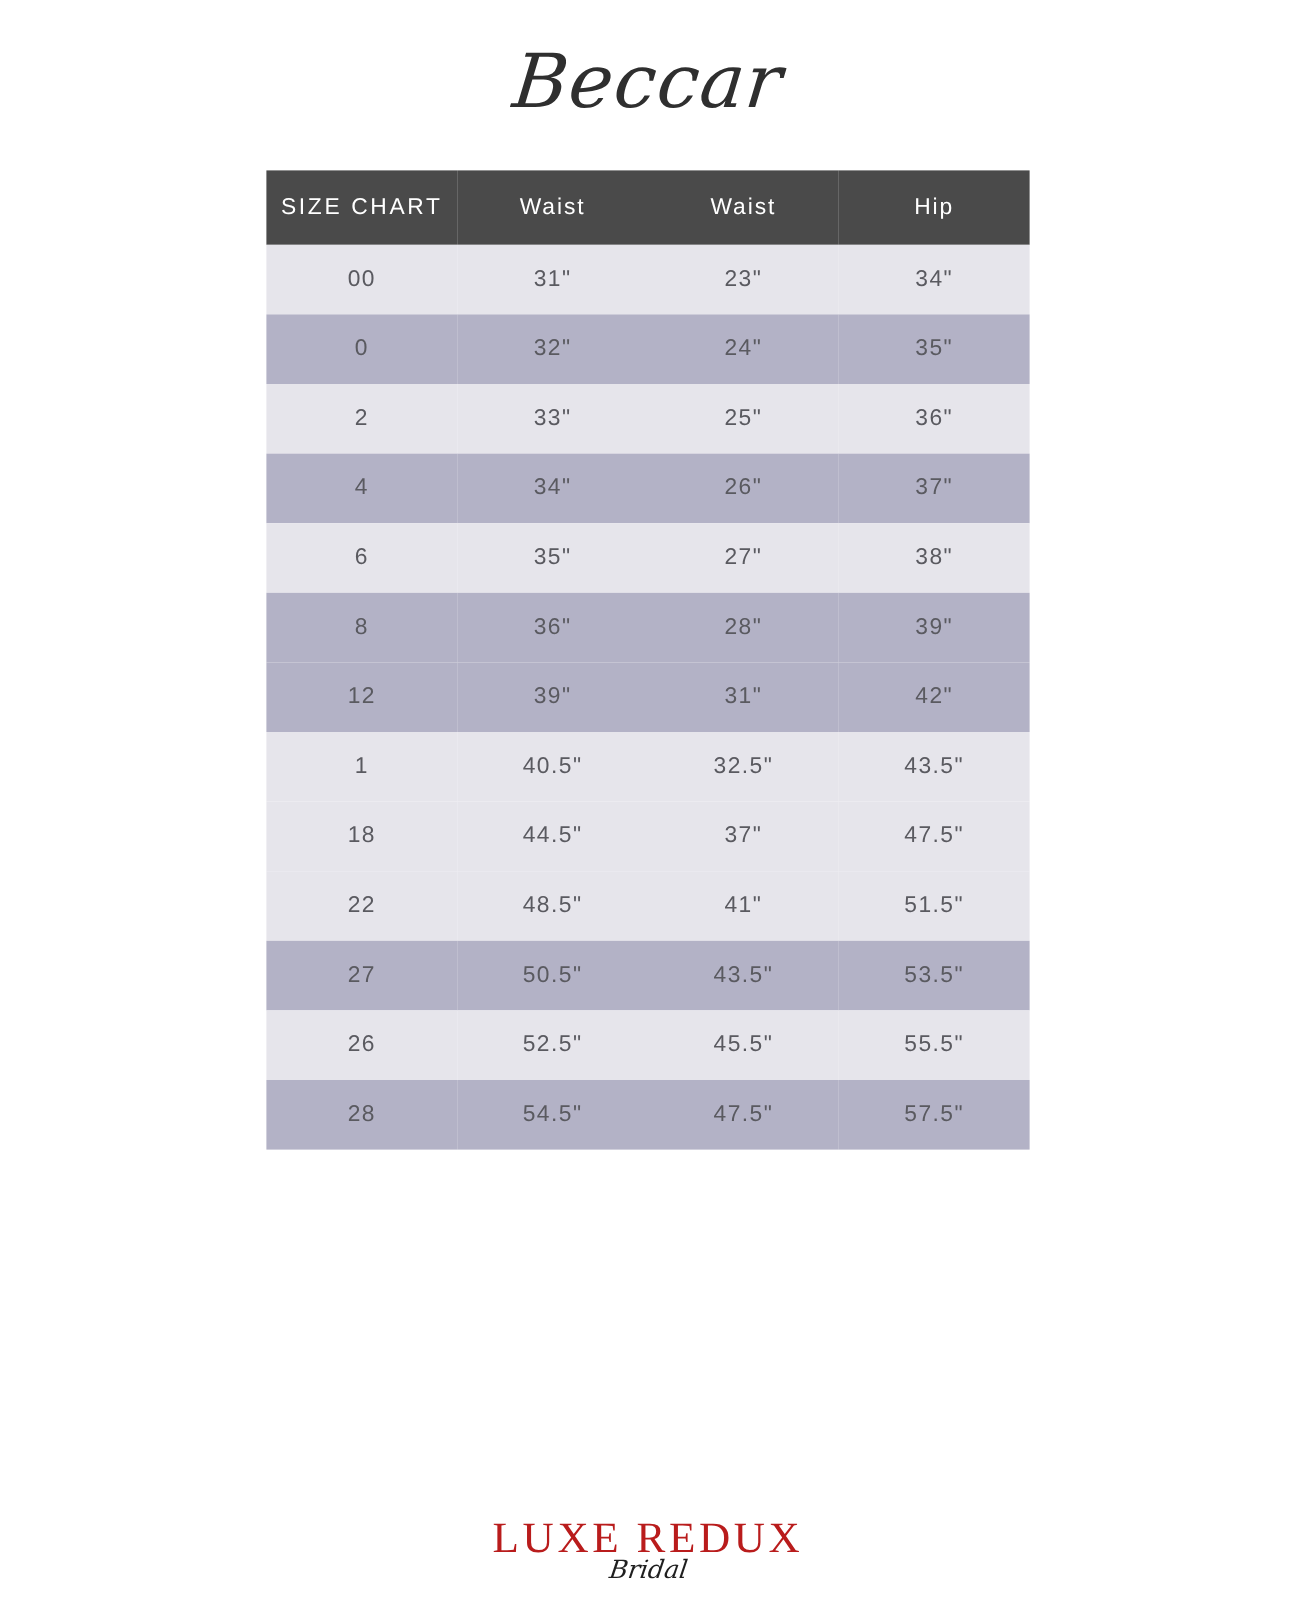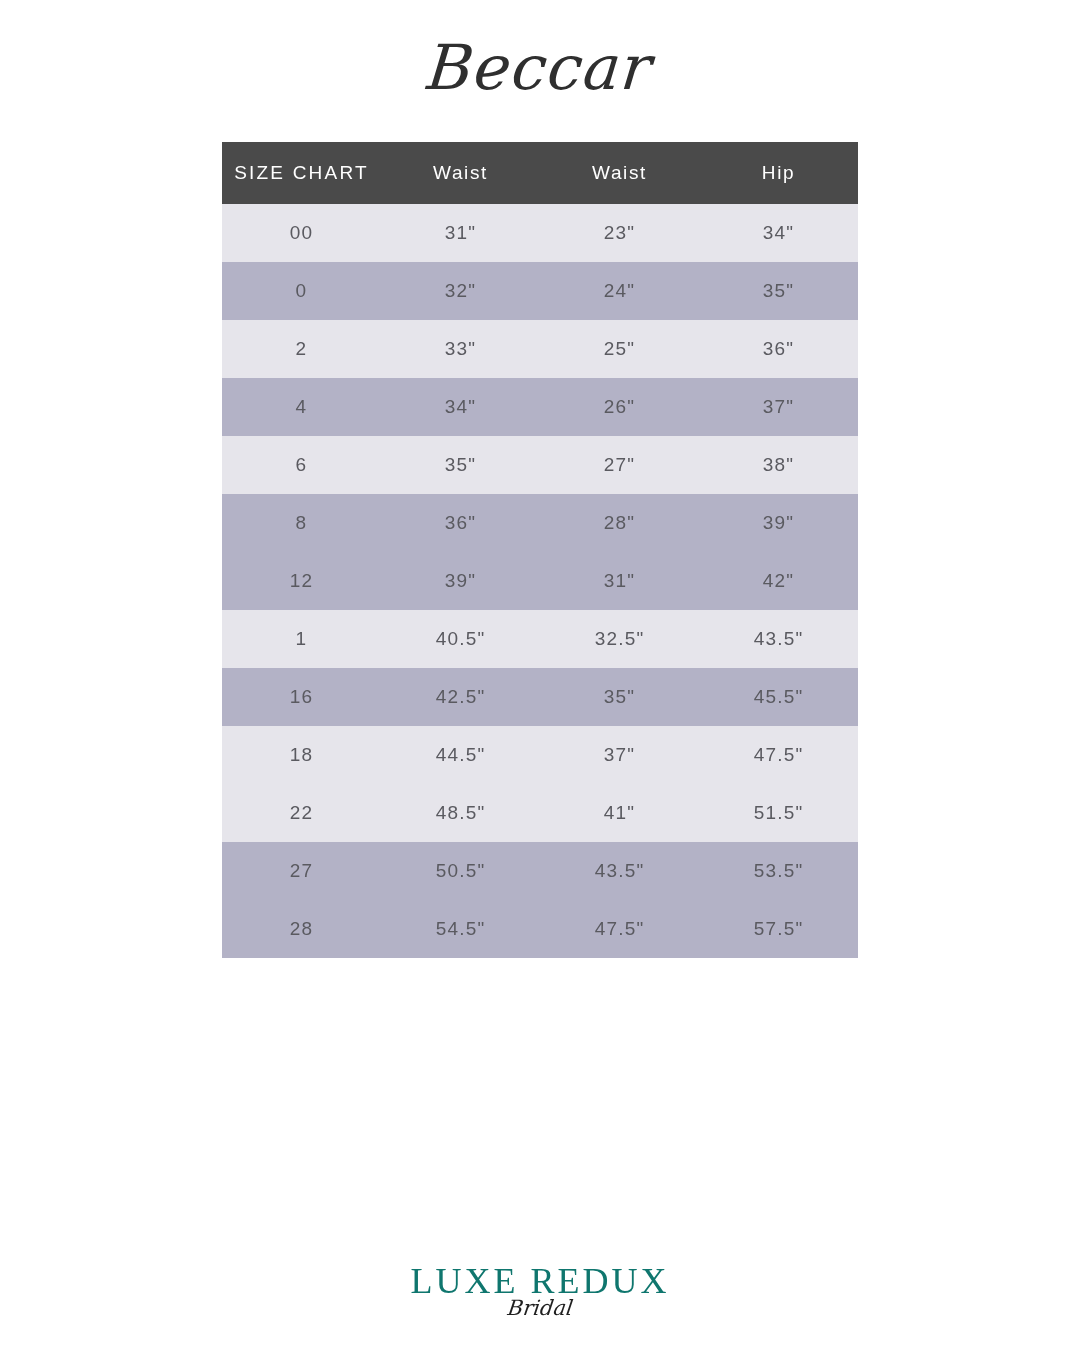--- a/index.html
+++ b/index.html
@@ -94,21 +94,21 @@
     left: 0;
     width: 100%;
     display: flex;
     flex-direction: column;
     align-items: center;
   }
   .footer-main {
     font-family: "Liberation Serif", serif;
     font-size: 36px;
     letter-spacing: 3px;
-    color: #0f766e;
+    color: #b91c1c;
     line-height: 1.1;
   }
   .footer-sub {
     font-family: "DejaVu Serif", serif;
     font-style: italic;
     font-size: 21px;
     color: #1f1f1f;
     margin-top: -6px;
     transform: skewX(-8deg);
   }
@@ -174,44 +174,44 @@
           <td class="col-bust">39"</td>
           <td class="col-waist">31"</td>
           <td class="col-hip">42"</td>
         </tr>
         <tr class="row-light">
           <td class="col-size">1</td>
           <td class="col-bust">40.5"</td>
           <td class="col-waist">32.5"</td>
           <td class="col-hip">43.5"</td>
         </tr>
-        <tr class="row-dark">
-          <td class="col-size">16</td>
-          <td class="col-bust">42.5"</td>
-          <td class="col-waist">35"</td>
-          <td class="col-hip">45.5"</td>
-        </tr>
         <tr class="row-light">
           <td class="col-size">18</td>
           <td class="col-bust">44.5"</td>
           <td class="col-waist">37"</td>
           <td class="col-hip">47.5"</td>
         </tr>
         <tr class="row-light">
           <td class="col-size">22</td>
           <td class="col-bust">48.5"</td>
           <td class="col-waist">41"</td>
           <td class="col-hip">51.5"</td>
         </tr>
         <tr class="row-dark">
           <td class="col-size">27</td>
           <td class="col-bust">50.5"</td>
           <td class="col-waist">43.5"</td>
           <td class="col-hip">53.5"</td>
         </tr>
+        <tr class="row-light">
+          <td class="col-size">26</td>
+          <td class="col-bust">52.5"</td>
+          <td class="col-waist">45.5"</td>
+          <td class="col-hip">55.5"</td>
+        </tr>
         <tr class="row-dark">
           <td class="col-size">28</td>
           <td class="col-bust">54.5"</td>
           <td class="col-waist">47.5"</td>
           <td class="col-hip">57.5"</td>
         </tr>
       </tbody>
     </table>
   </div>
 

